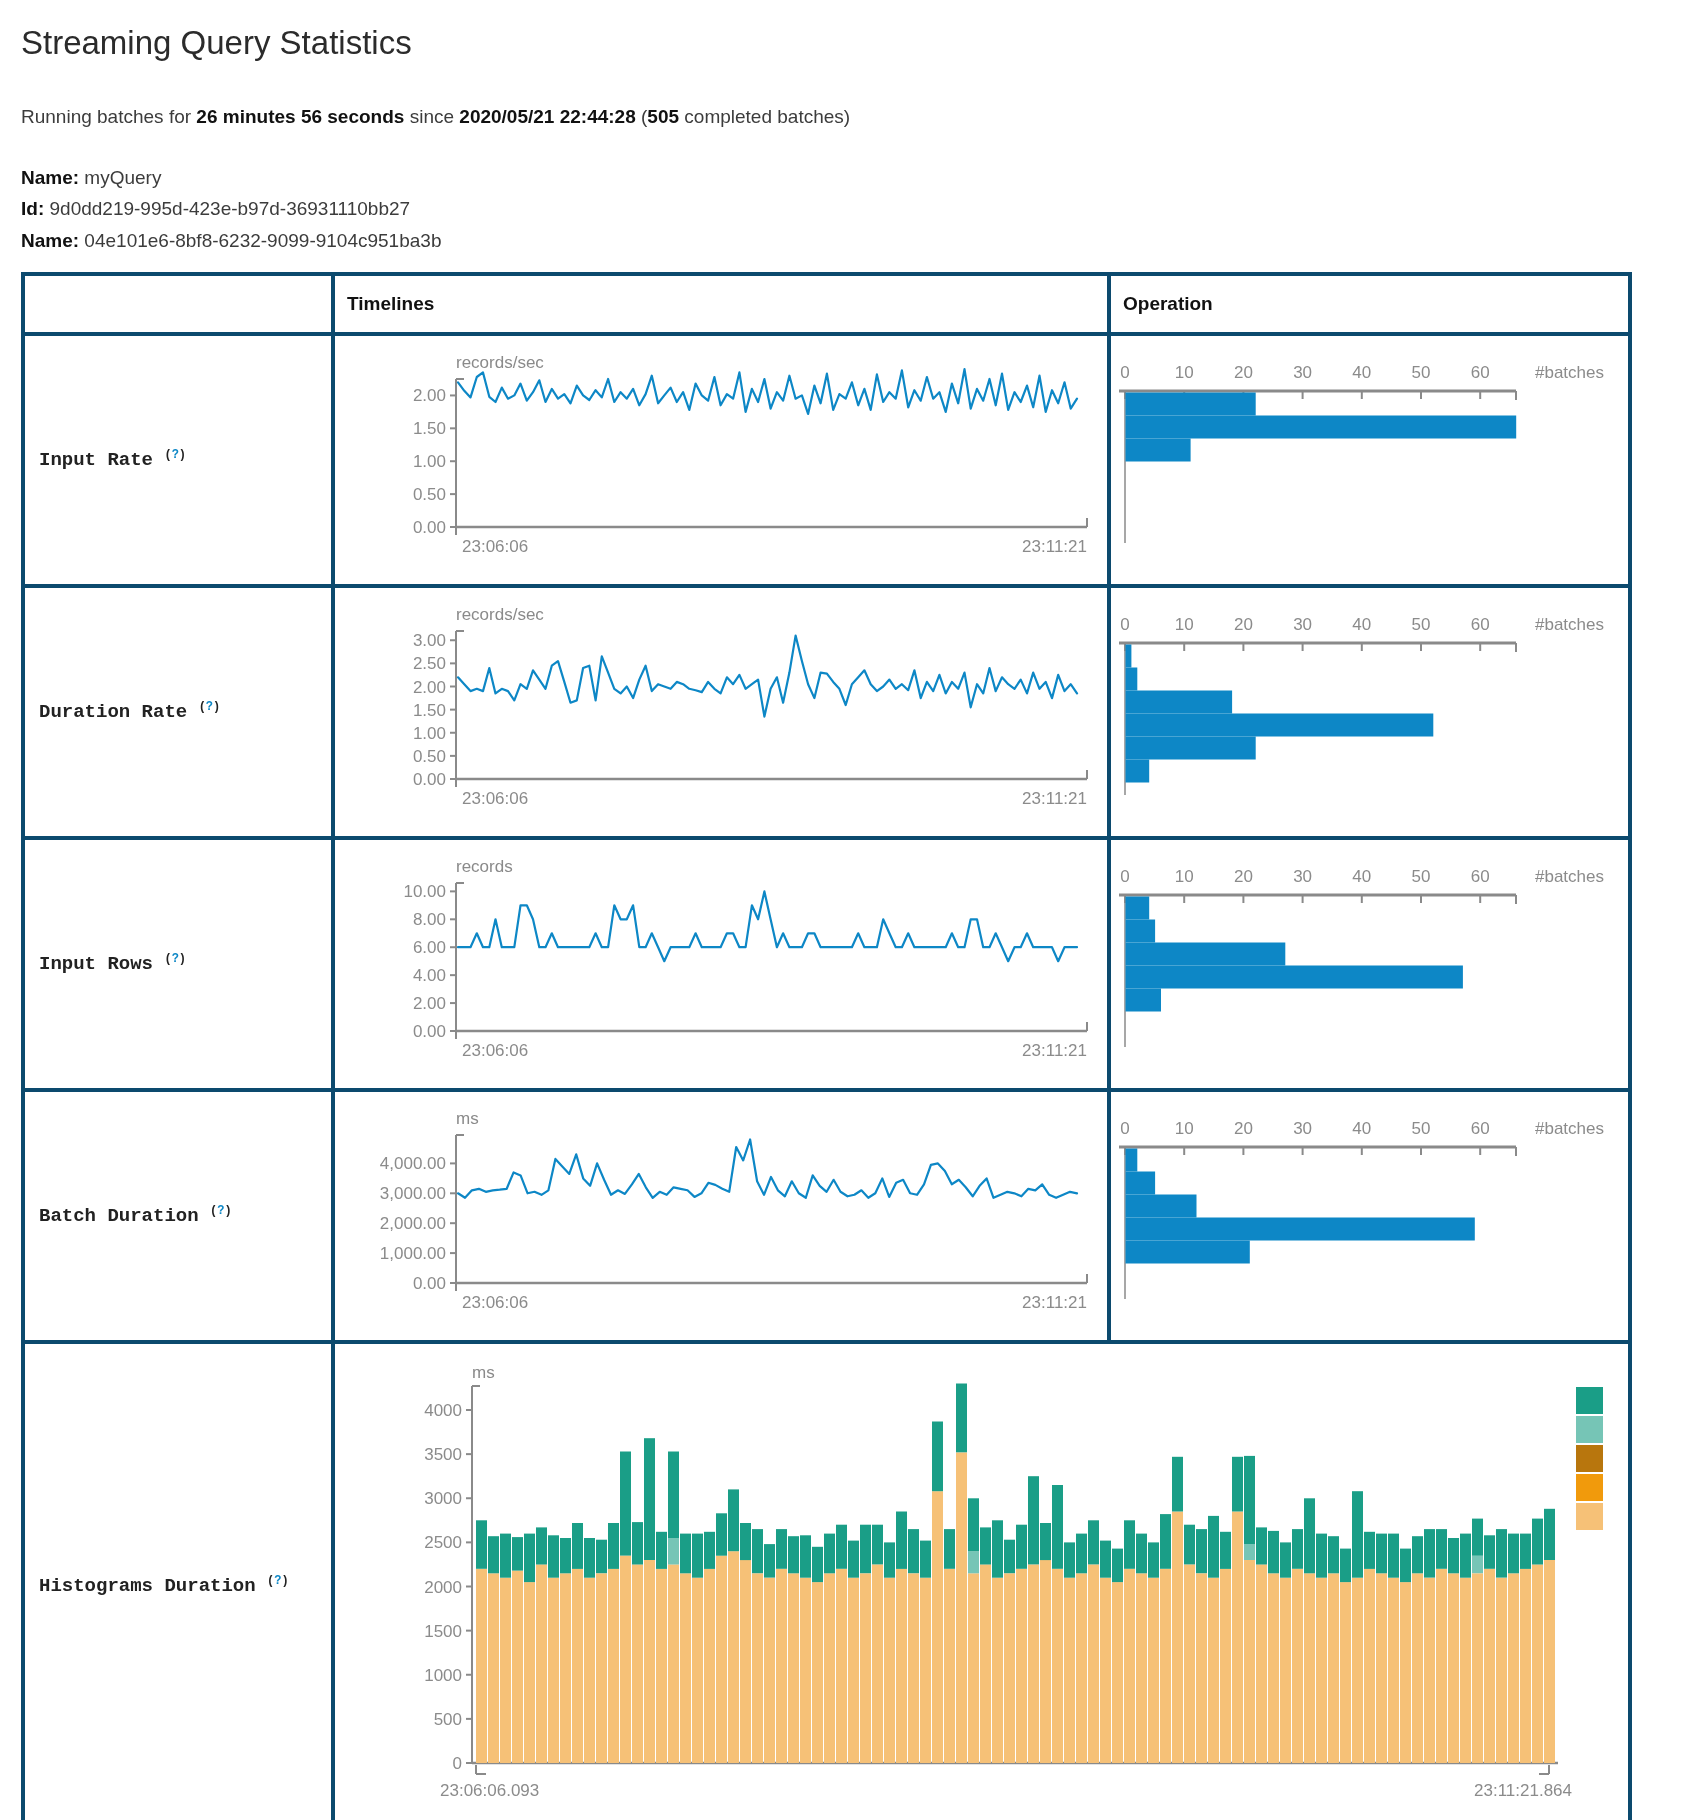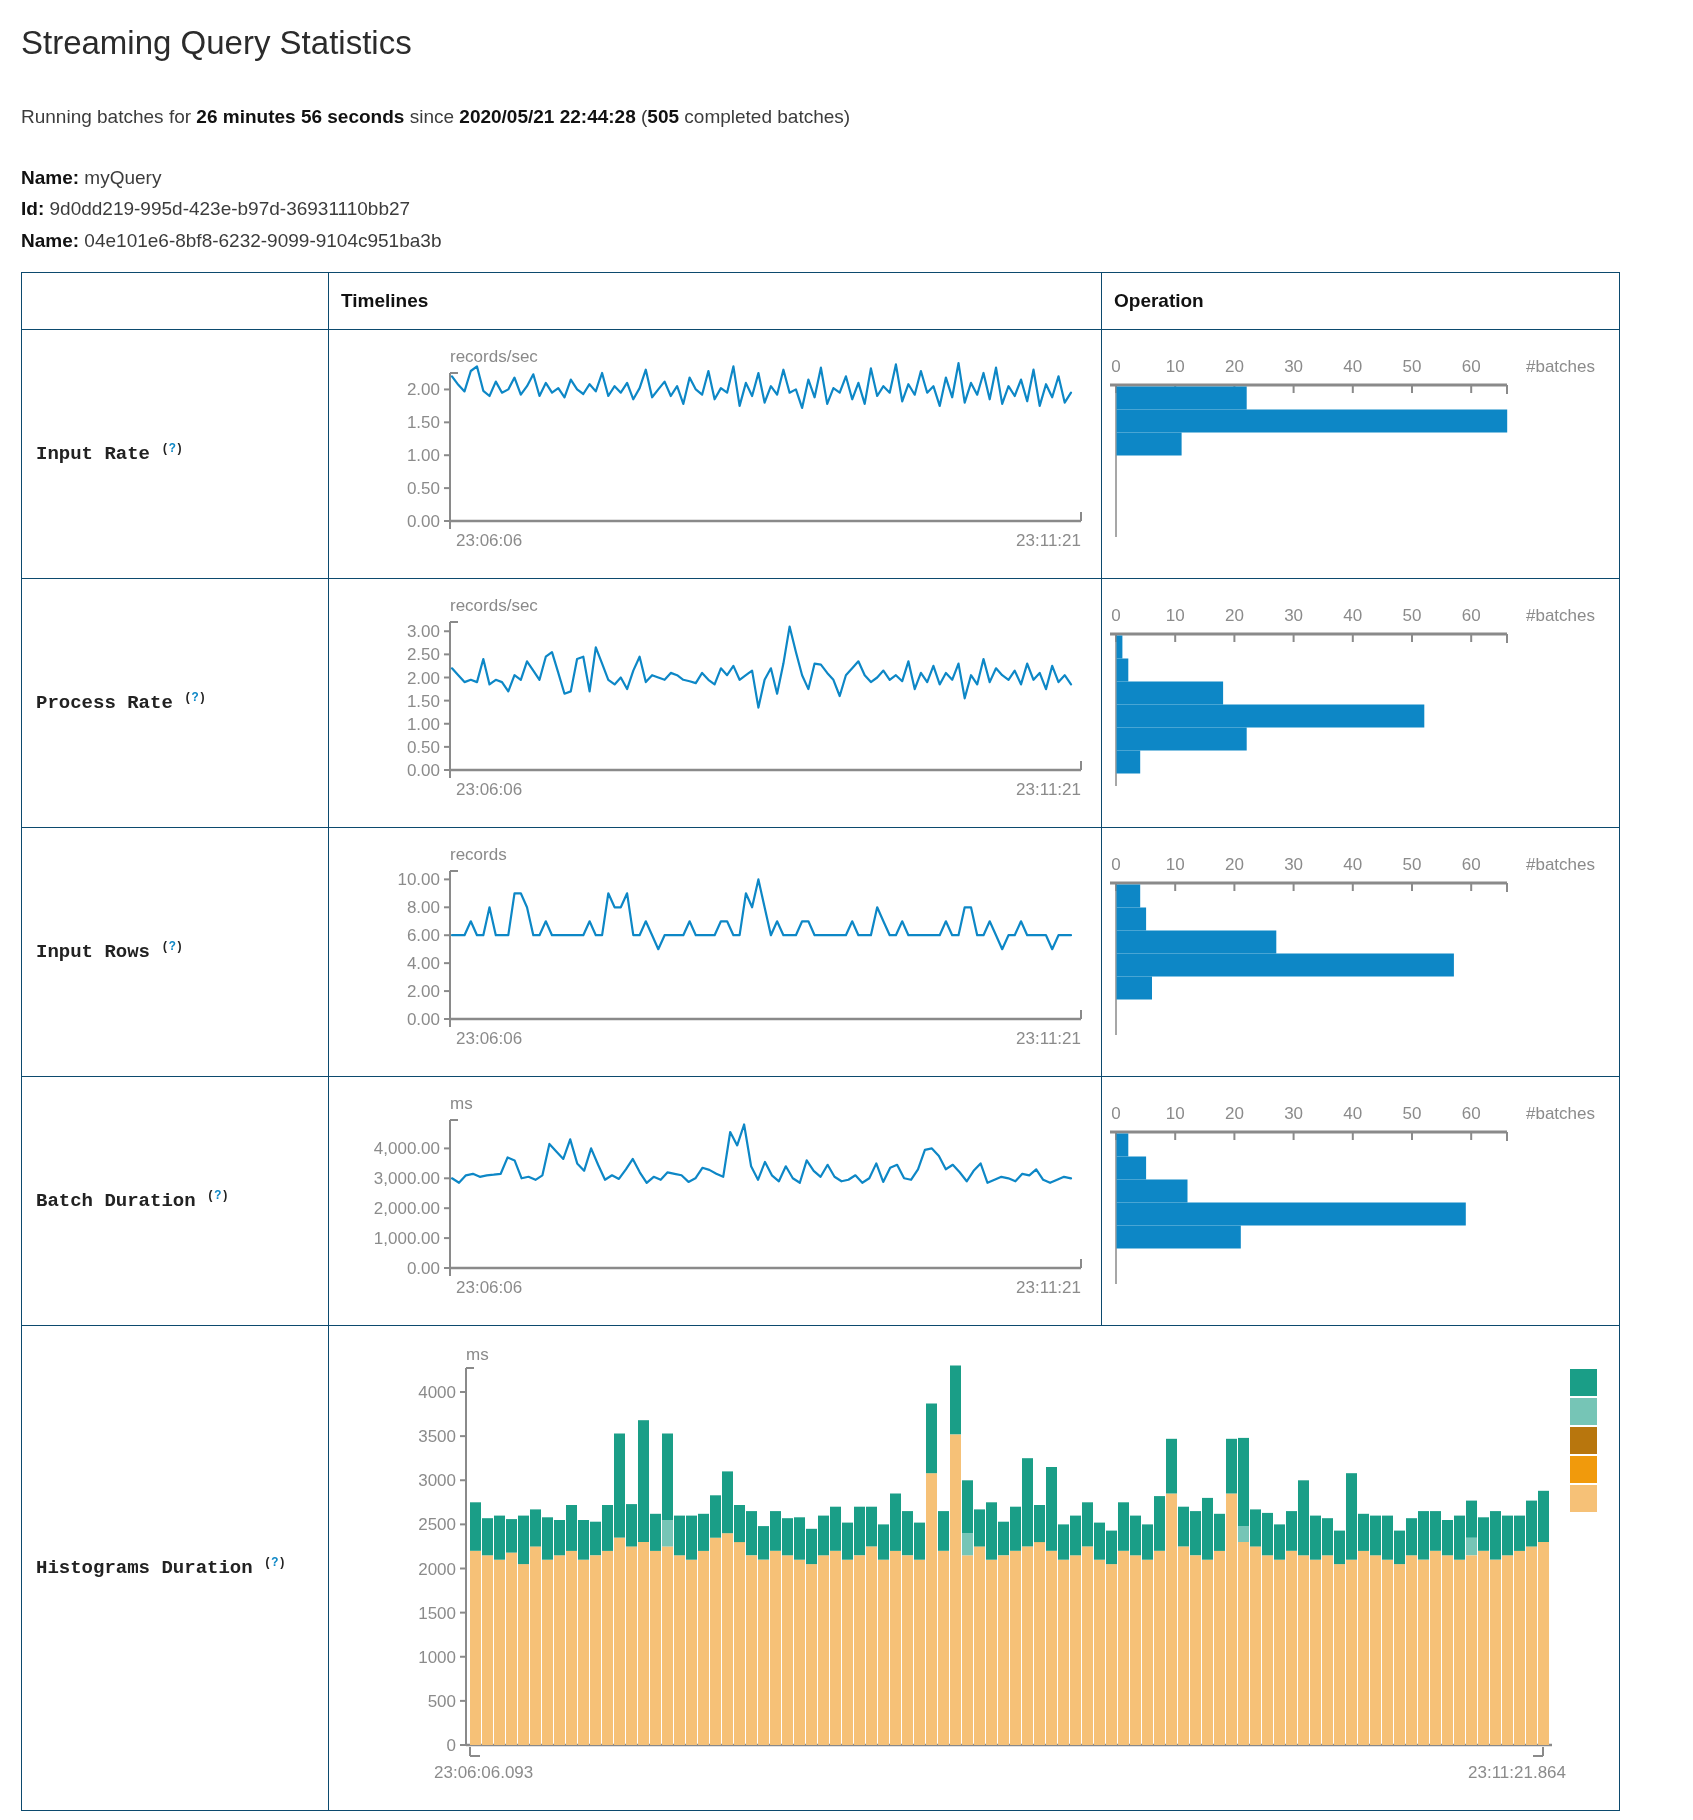--- a/index.html
+++ b/index.html
@@ -4,21 +4,21 @@
 <style>
   html,body{margin:0;padding:0;background:#fff;}
   body{width:1693px;font-family:"Liberation Sans","DejaVu Sans",sans-serif;color:#333;}
   .wrap{padding:14px 0 40px 21px;}
   h1{font-size:33px;font-weight:normal;color:#2b2b2b;margin:10px 0 22px 0;letter-spacing:0;}
   .subtitle{font-size:19px;color:#3c3c3c;margin-bottom:34px;margin-top:44px;}
   .subtitle b{color:#111;}
   .meta{font-size:19px;color:#3c3c3c;line-height:1.65;margin-bottom:16px;}
   .meta b{color:#111;}
   .tbl{width:1571px;border:1px solid #e2e2e2;border-collapse:collapse;table-layout:fixed;}
-  .tbl td,.tbl th{border:1px solid #0c4a6e;padding:0;vertical-align:middle;}
+  .tbl td,.tbl th{border:4px solid #0c4a6e;padding:0;vertical-align:middle;}
   .tbl th{height:56px;text-align:left;font-size:19px;color:#111;padding-left:12px;font-weight:bold;}
   .labelcell{width:292px;padding-left:14px !important;font-size:19px;font-weight:bold;color:#222;font-family:Liberation Mono, monospace;}
   .tl-col{width:760px;}
   .hist-col{width:505px;}
   sup.help{font-size:12px;color:#222;font-weight:bold;}
   sup.help a{color:#0d87c6;text-decoration:none;cursor:pointer;}
   .rowcell{height:249px;}
   .oprow{height:485px;}
   svg{display:block;}
   svg text{font-family:"Liberation Sans","DejaVu Sans",sans-serif;fill:#8b8b8b;font-size:17px;}
@@ -95,21 +95,21 @@
                 <line x1="14" y1="55" x2="14" y2="207" stroke="#8a8a8a" stroke-width="1.5"></line>
                 <rect x="14.5" y="56.5" width="130.2" height="23" fill="#0d87c6"></rect>
                 <rect x="14.5" y="79.5" width="390.7" height="23" fill="#0d87c6"></rect>
                 <rect x="14.5" y="102.5" width="65.1" height="23" fill="#0d87c6"></rect>
               </svg>
             </div>
           </td>
     </tr>
 
     <tr class="rowcell">
-      <td class="labelcell"><span>Process Rate</span> <sup class="help"><span>(</span><a>?</a><span>)</span></sup></td>
+      <td class="labelcell"><span>Duration Rate</span> <sup class="help"><span>(</span><a>?</a><span>)</span></sup></td>
       <td>
             <div>
               <svg width="758" height="248">
                 <text x="121" y="32" text-anchor="start" class="unit">records/sec</text>
                 <line x1="121" y1="43" x2="121" y2="199" stroke="#8a8a8a" stroke-width="2"></line>
                 <line x1="121" y1="43" x2="129" y2="43" stroke="#8a8a8a" stroke-width="2"></line>
                 <line x1="115" y1="191" x2="121" y2="191" stroke="#8a8a8a" stroke-width="2"></line>
                 <text x="111" y="197" text-anchor="end">0.00</text>
                 <line x1="115" y1="167.875" x2="121" y2="167.875" stroke="#8a8a8a" stroke-width="2"></line>
                 <text x="111" y="173.875" text-anchor="end">0.50</text>

